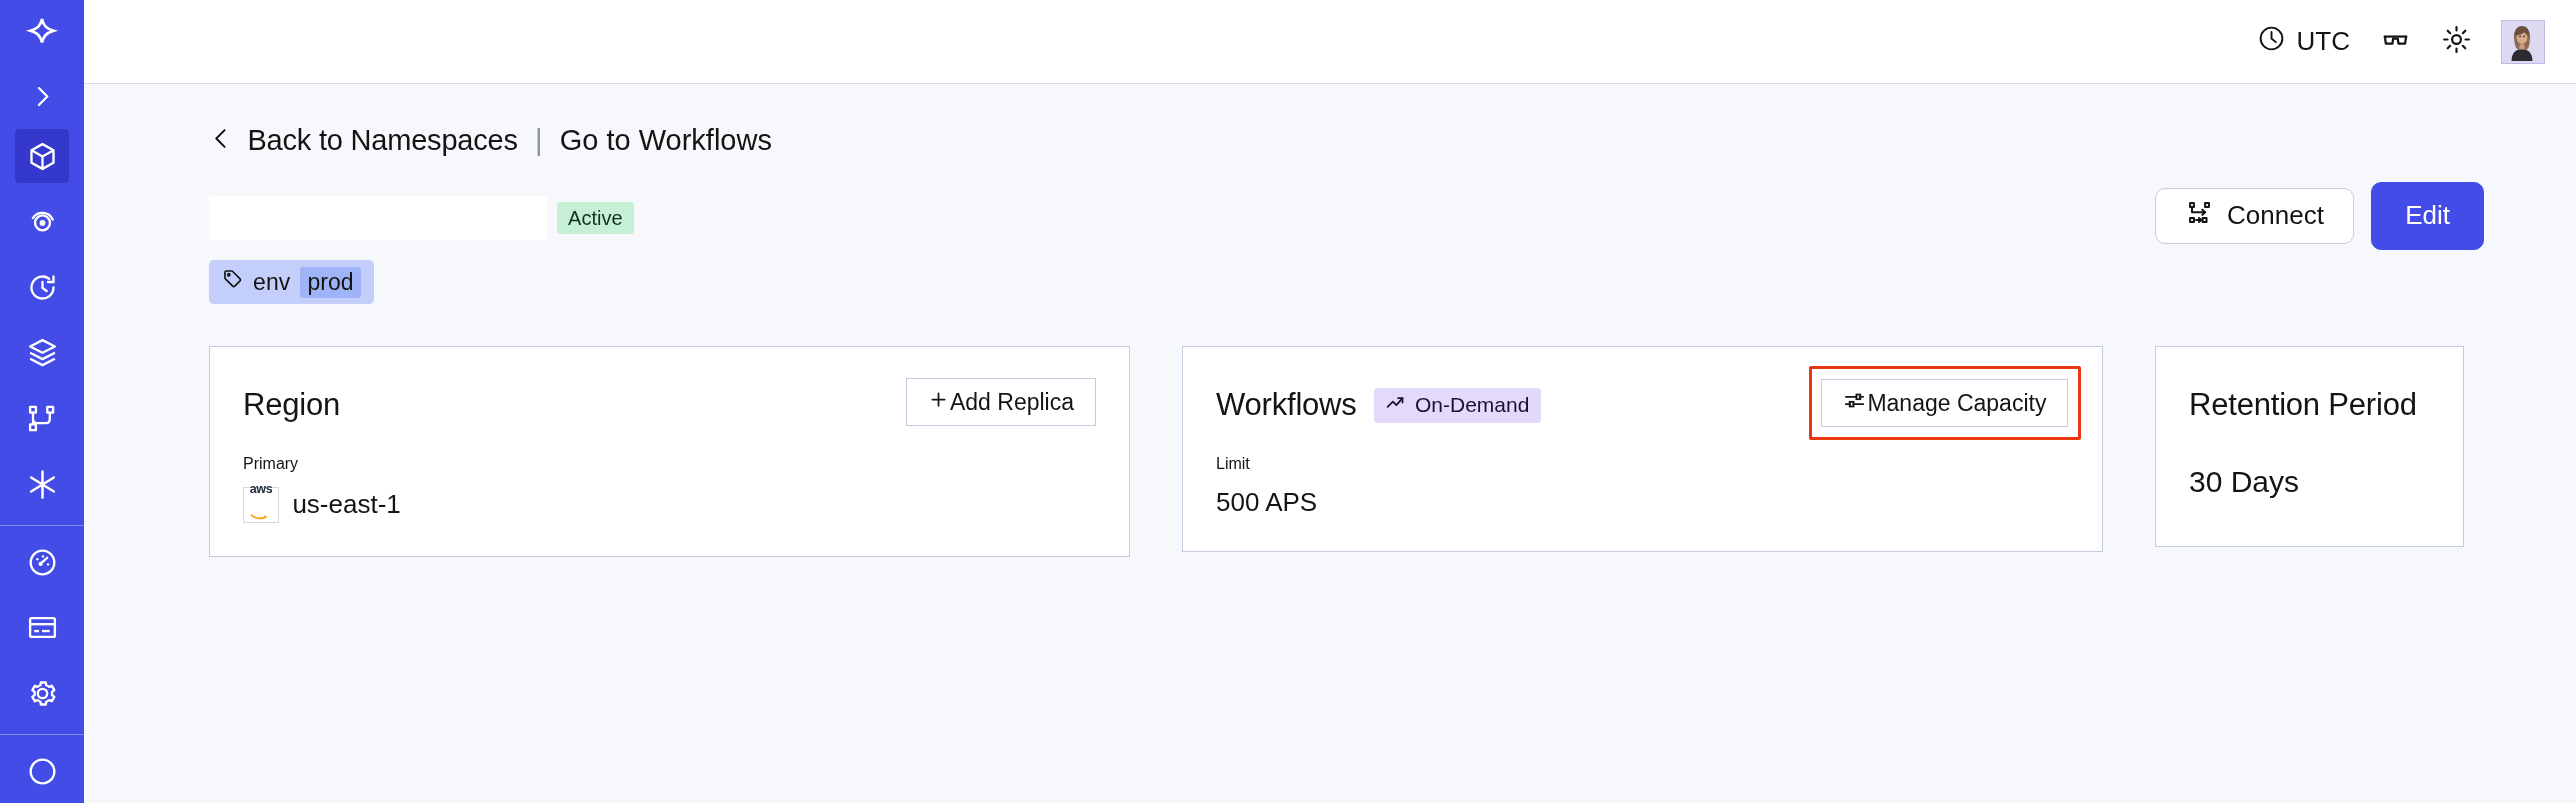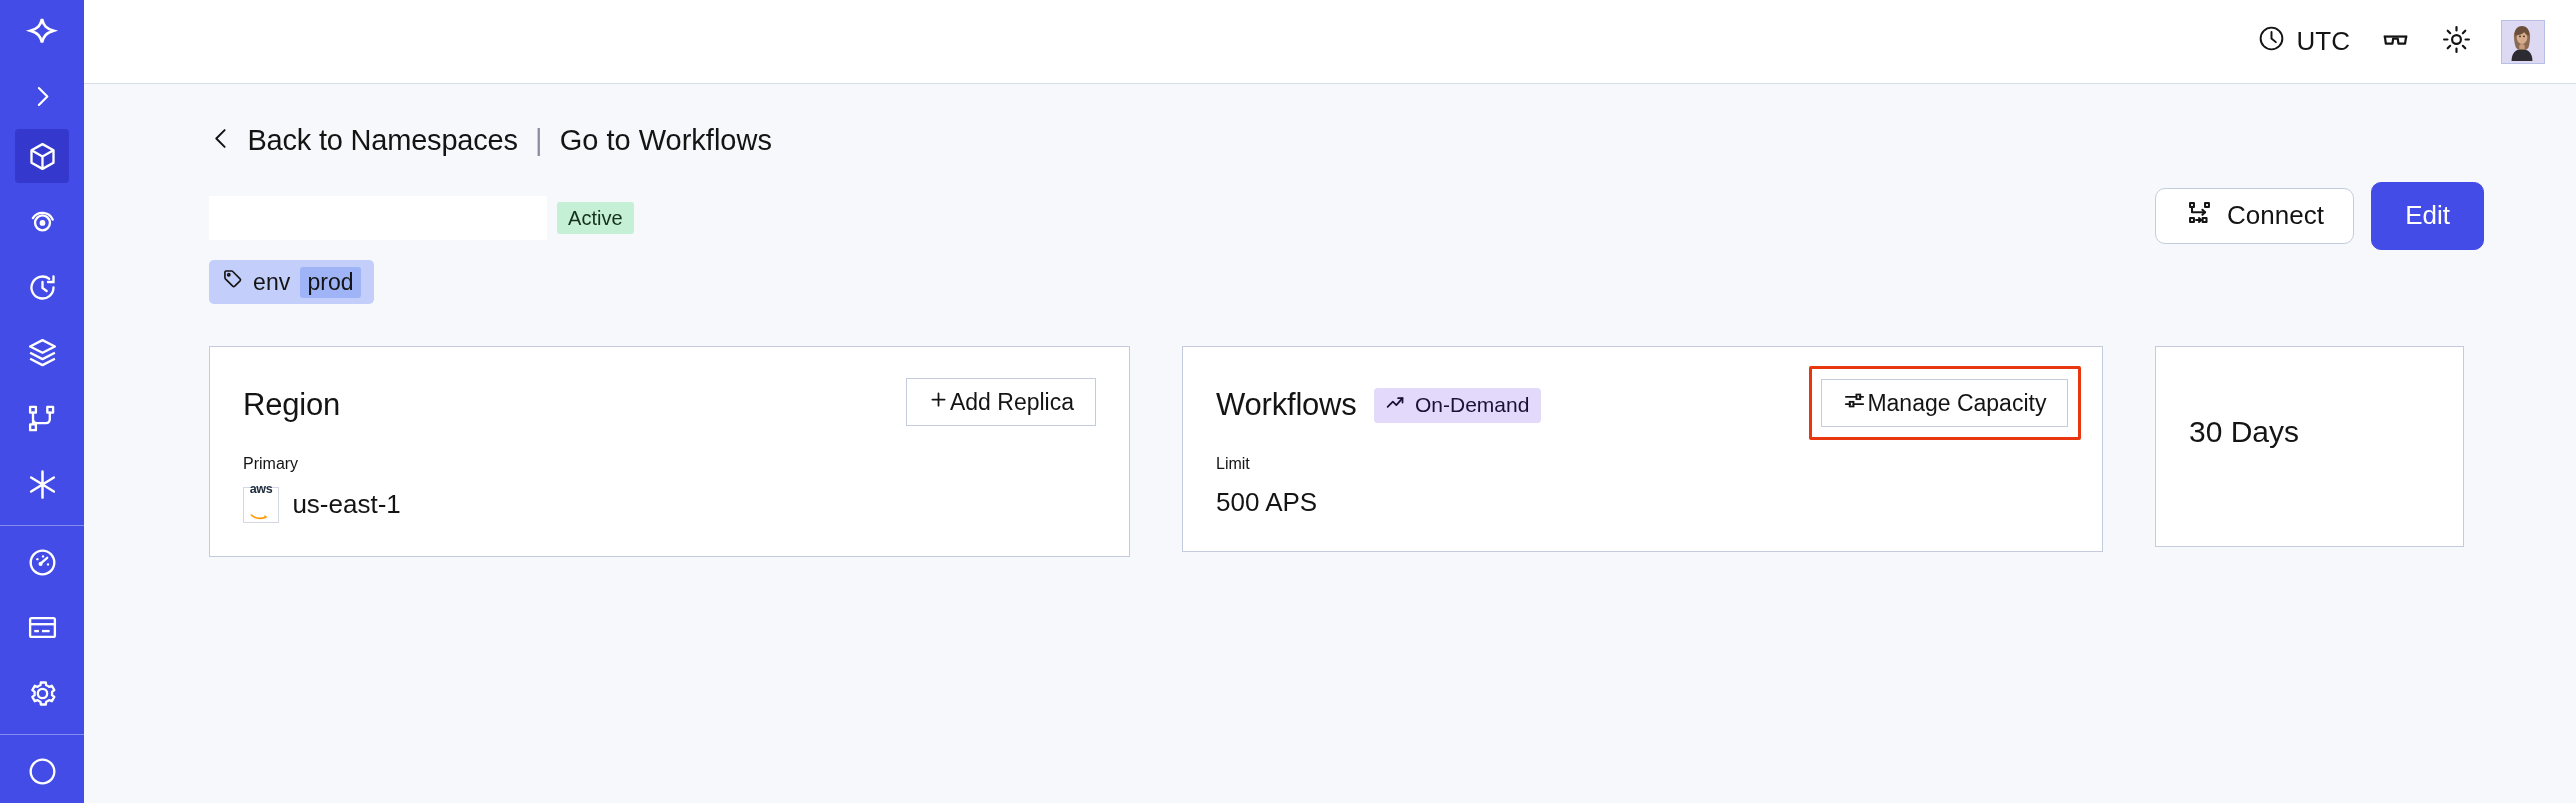--- a/index.html
+++ b/index.html
@@ -538,20 +538,23 @@
                 </svg>
               </span>
               <span>Manage Capacity</span>
             </button>
           </div>
           <div class="card-sublabel">Limit</div>
           <div class="card-value">500 APS</div>
         </section>
 
         <section class="card card-retention">
+          <div class="card-head">
+            <h2 class="card-title">Retention Period</h2>
+          </div>
           <div class="card-value card-value-big">30 Days</div>
         </section>
 
       </div>
     </main>
   </div>
 </div>
 
 
 </body></html>

